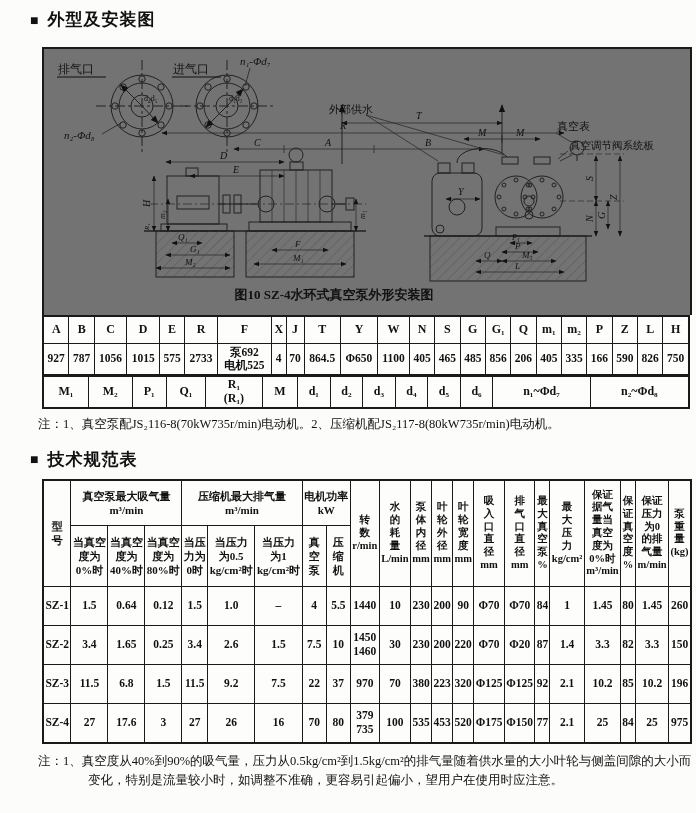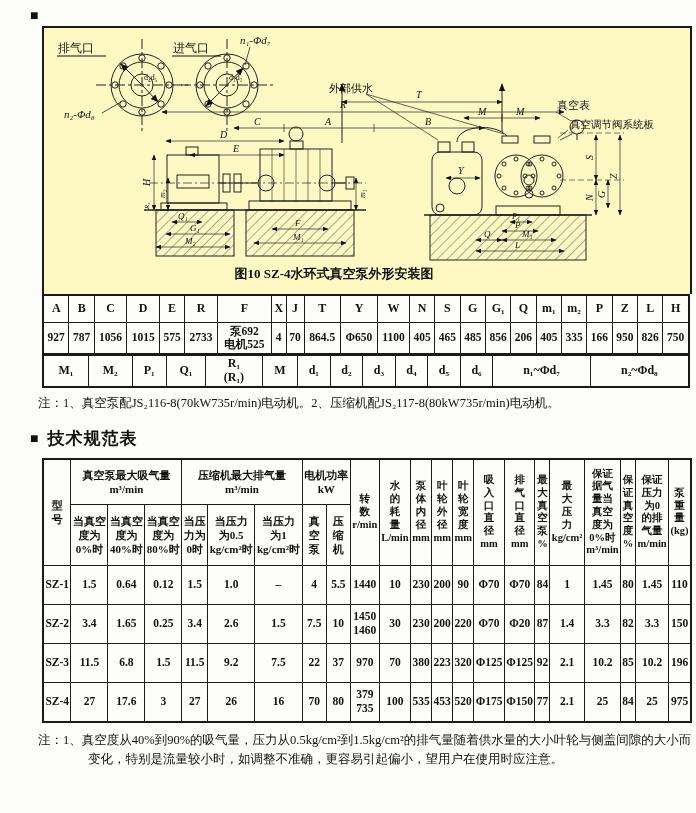--- a/index.html
+++ b/index.html
@@ -1,21 +1,21 @@
 <!DOCTYPE html>
 <html><head>
 <meta charset="utf-8">
 <style>
   html,body{margin:0;padding:0;background:#e8e8e4;}
   body{width:696px;height:813px;font-family:"Liberation Sans",sans-serif;color:#111;}
   .page{position:relative;width:696px;height:813px;background:#fcfcfa;overflow:hidden;}
   .sec-title{display:flex;align-items:center;gap:8px;font-weight:700;font-size:17px;
     font-family:"Liberation Sans",sans-serif;letter-spacing:1px;margin:0;padding:8px 0 4px 30px;}
   .sec-title .sq{font-size:14px;line-height:1;}
-  .figbox{margin-left:42px;width:646px;height:266px;border:2px solid #1a1a1a;border-bottom:none;background:#fef9c3;}
+  .figbox{margin-left:42px;width:646px;height:266px;border:2px solid #1a1a1a;border-bottom:none;background:#737373;margin-top:12px;}
   table{border-collapse:collapse;table-layout:auto;background:#fdfdfc;}
   .dim-table{width:648px;margin-left:42px;border:2px solid #1a1a1a;}
   .dim-table th,.dim-table td{border:1px solid #1a1a1a;text-align:center;vertical-align:middle;
     font-family:"Liberation Serif",serif;white-space:pre-line;line-height:1.15;padding:1px 1px;}
   .dim-table th{font-size:12px;font-weight:700;height:24px;}
   .dim-table td{font-size:11.5px;font-weight:600;height:28px;}
   .dim-table.second{border-top:none;}
   .notes{margin:6px 0 0 38px;width:660px;font-size:12.5px;line-height:1.55;
     font-family:"Liberation Serif",serif;}
   .notes p{margin:0;padding-left:50px;text-indent:-50px;}
@@ -33,20 +33,21 @@
   .dimt{font-size:10px;font-style:italic;font-family:"Liberation Serif",serif;}
   .small{font-size:8px;}
 </style>
 </head>
 <body>
 
 <div class="page">
 
   <div class="sec-title">
     <span class="sq">■</span>
+    <span>外型及安装图</span>
   </div>
 
   <div class="figbox">
   <svg viewBox="0 0 646 262" width="646" height="262">
     <defs>
       <pattern id="hatch" width="7" height="7" patternTransform="rotate(45)" patternUnits="userSpaceOnUse">
         <line x1="0" y1="0" x2="0" y2="7" stroke="#555" stroke-width="1"></line>
       </pattern>
       <marker id="ar" viewBox="0 0 10 10" refX="9" refY="5" markerWidth="8" markerHeight="8" orient="auto-start-reverse">
         <path d="M0,1L10,5L0,9z" fill="#111"></path>
@@ -280,21 +281,21 @@
           <td>Φ650</td>
           <td>1100</td>
           <td>405</td>
           <td>465</td>
           <td>485</td>
           <td>856</td>
           <td>206</td>
           <td>405</td>
           <td>335</td>
           <td>166</td>
-          <td>950</td>
+          <td>590</td>
           <td>826</td>
           <td>750</td>
         </tr>
   </tbody>
     </table>
   <table class="dim-table second">
     <tbody>
         <tr>
           <th>M₁</th>
           <th>M₂</th>
@@ -446,21 +447,21 @@
           <td>230</td>
           <td>200</td>
           <td>90</td>
           <td>Φ70</td>
           <td>Φ70</td>
           <td>84</td>
           <td>1</td>
           <td>1.45</td>
           <td>80</td>
           <td>1.45</td>
-          <td>110</td>
+          <td>260</td>
         </tr>
     <tr>
           <td>SZ-2</td>
           <td>3.4</td>
           <td>1.65</td>
           <td>0.25</td>
           <td>3.4</td>
           <td>2.6</td>
           <td>1.5</td>
           <td>7.5</td>

